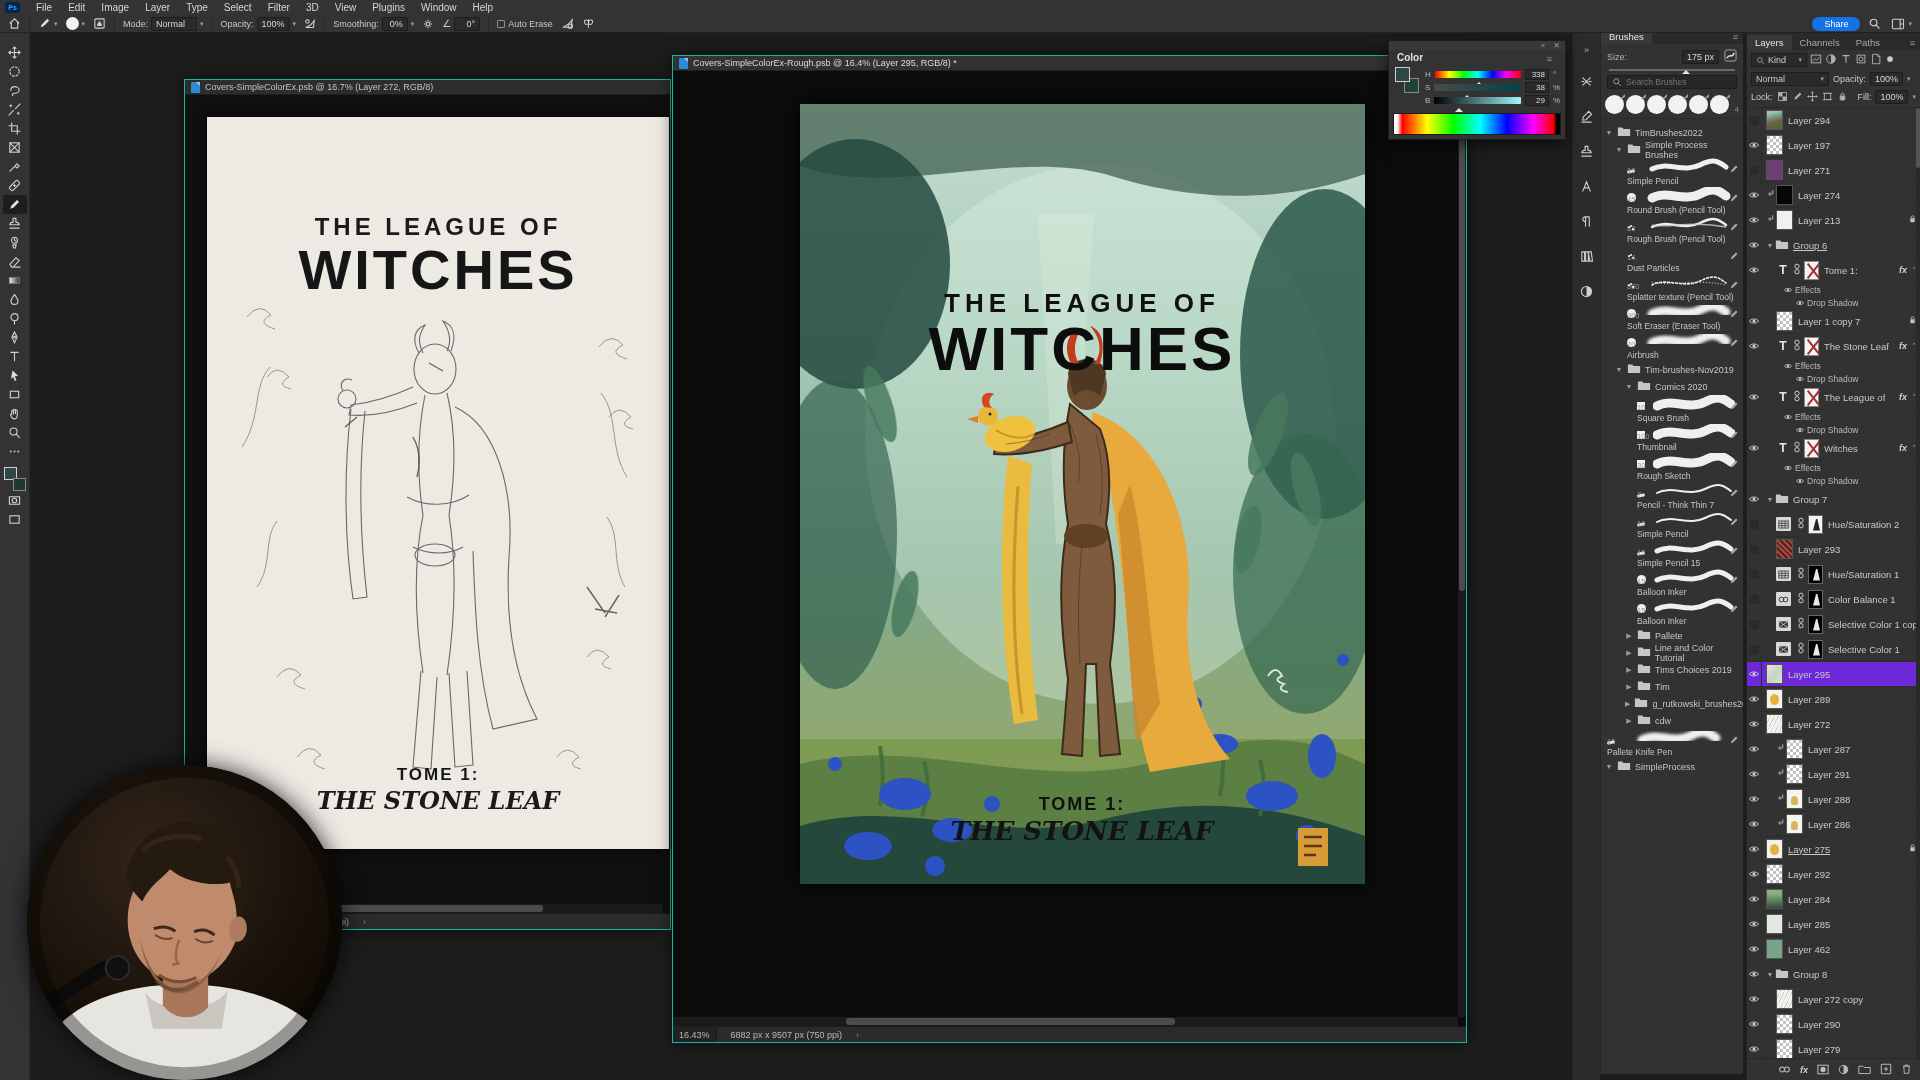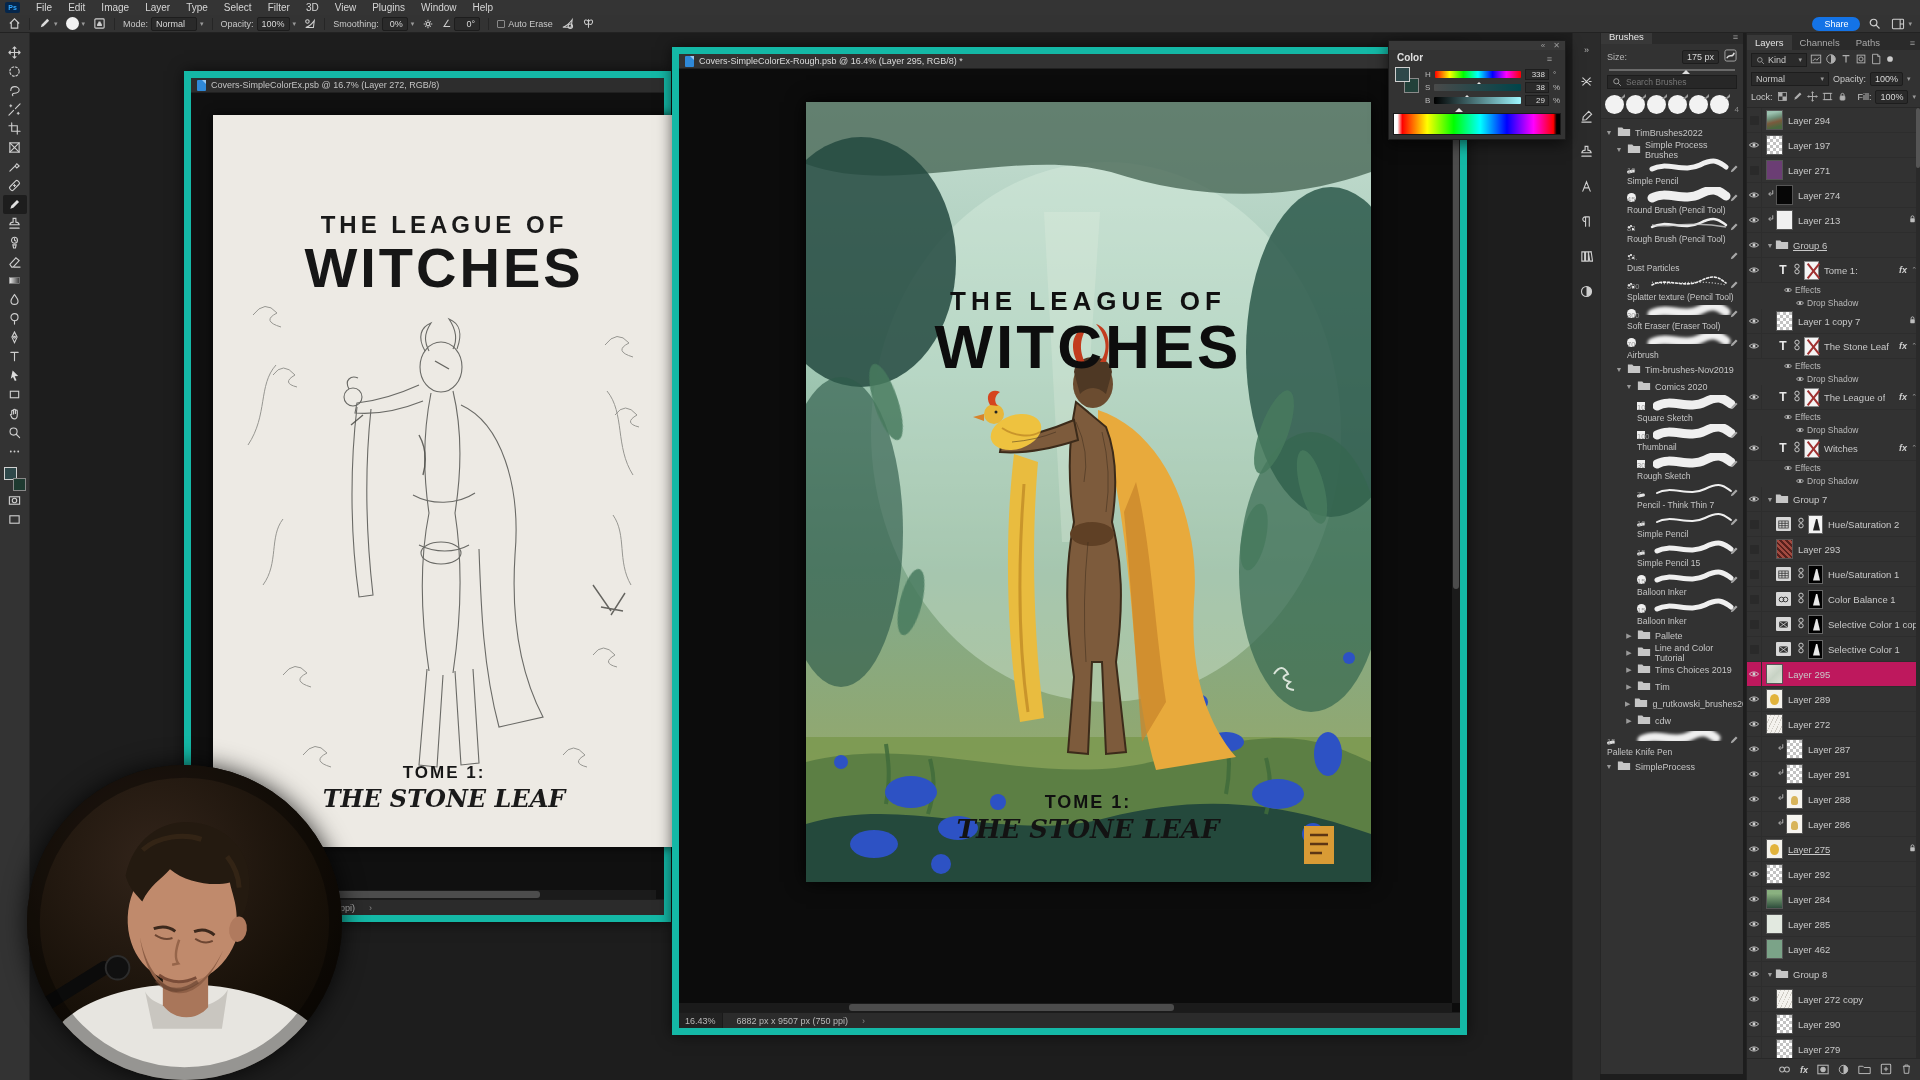--- a/index.html
+++ b/index.html
@@ -23,21 +23,21 @@
   
   #toolbar{left:0;top:33px;width:30px;height:1047px;background:#333333;border-right:1px solid #282828;z-index:20;
     display:flex;flex-direction:column;align-items:center;padding-top:10px;}
   .tool{width:24px;height:19px;display:flex;align-items:center;justify-content:center;border-radius:2px;}
   .tool.sel{background:#1d1d1d;}
   #swatches{position:relative;width:22px;height:24px;margin-top:6px;}
   #fgsw{position:absolute;left:0;top:0;width:13px;height:13px;background:#2e484a;border:1px solid #d0d0d0;}
   #bgsw{position:absolute;right:0;bottom:0;width:13px;height:13px;background:#1e3a30;border:1px solid #888;}
   
   #workarea{left:30px;top:33px;width:1542px;height:1047px;background:#1d1d1d;z-index:1;}
-  .docwin{position:absolute;background:#101010;border:7px solid #14b8a6;box-shadow:0 0 14px rgba(0,0,0,.6);}
+  .docwin{position:absolute;background:#101010;border:1px solid #14b8a6;box-shadow:0 0 14px rgba(0,0,0,.6);margin-top:8px;}
   .titlebar{position:absolute;left:0;top:0;right:0;height:15px;background:#2d2d2d;display:flex;align-items:center;
     border-bottom:1px solid #202020;}
   .dicon{width:9px;height:11px;background:#2f89d8;border-radius:1px;margin:0 5px 0 6px;position:relative;}
   .dicon:after{content:"";position:absolute;right:0;top:0;border:2px solid #9cc9ef;border-left-color:transparent;border-bottom-color:transparent;}
   .dtitle{color:#c4c4c4;font-size:9px;white-space:nowrap;overflow:hidden;}
   .statusbar{position:absolute;left:0;right:0;bottom:0;height:16px;background:#2b2b2b;border-top:1px solid #1c1c1c;
     display:flex;align-items:center;color:#b9b9b9;font-size:9px;gap:14px;}
   .zoombox{background:#222;padding:1px 6px;height:100%;display:flex;align-items:center;border-right:1px solid #1a1a1a;}
   .hscroll{position:absolute;left:0;right:8px;bottom:16px;height:9px;background:#1b1b1b;}
   .hscroll .thumb{position:absolute;top:1px;height:7px;background:#4c4c4c;border-radius:3px;}
@@ -102,21 +102,21 @@
   
   #ly-filterrow{display:flex;align-items:center;gap:3px;padding:3px 4px;font-size:9px;}
   #ly-kind{display:flex;align-items:center;gap:3px;background:#2a2a2a;border:1px solid #1d1d1d;padding:1px 4px;width:56px;}
   .fico{opacity:.85;}
   #ly-blendrow{display:flex;align-items:center;gap:4px;padding:2px 4px;font-size:9px;}
   #ly-blend{background:#2a2a2a;border:1px solid #1d1d1d;padding:1px 4px;width:78px;display:flex;justify-content:space-between;align-items:center;}
   #ly-lockrow{display:flex;align-items:center;gap:4px;padding:2px 4px 3px;font-size:9px;border-bottom:1px solid #282828;}
   #ly-list{position:absolute;left:0;right:0;top:75px;bottom:22px;overflow:hidden;}
   .lrow{height:25px;display:flex;align-items:center;border-bottom:1px solid #2d2d2d;position:relative;font-size:9.5px;}
   .lrow.sub{height:13px;border-bottom:none;font-size:8.5px;color:#b9b9b9;}
-  .lrow.sel{background:#be185d;}
+  .lrow.sel{background:#6d28d9;}
   .eyebox{width:15px;height:100%;display:flex;align-items:center;justify-content:center;border-right:1px solid #2d2d2d;flex:none;}
   .eyeoff{width:9px;height:9px;background:#2a2a2a;border-radius:1px;}
   .lthumb{width:17px;height:20px;border:1px solid #555;flex:none;margin-right:5px;}
   .lname{white-space:nowrap;overflow:hidden;}
   .lname.u{text-decoration:underline;}
   .rright{position:absolute;right:3px;top:0;height:100%;display:flex;align-items:center;gap:4px;}
   .fxlbl{font-style:italic;font-weight:bold;color:#cfcfcf;font-size:9px;}
   .tico{font-weight:bold;color:#e8e8e8;font-size:12px;width:14px;text-align:center;flex:none;}
   .redx{width:15px;height:19px;background:#f4f4f4;border:1px solid #888;position:relative;flex:none;margin-right:5px;}
   .redx:before,.redx:after{content:"";position:absolute;left:-1px;top:8px;width:19px;height:2px;background:#a03030;}
@@ -757,21 +757,21 @@
             <path d="M1 1.5h5L7.5 3H15v8H1z" fill="#c6c6c6"></path>
           </svg></span>
         <span>Comics 2020</span>
       </div>
       <div class="brow-b">
         <span style="position:absolute;left:36px;top:1px"><span style="width:8px;height:8px;background:#f0f0f0;display:inline-block"></span></span>
       <span class="b-size" style="left:36px;top:8px">10</span>
       <span style="position:absolute;left:52px;top:0"><svg width="82" height="16" viewBox="0 0 82 16">
             <path d="M4 11 C 18 3, 36 15, 52 7 S 72 5, 78 9" stroke="#efefef" stroke-width="9" fill="none" stroke-linecap="round"></path>
           </svg></span>
-      <span class="b-name" style="left:36px">Square Sketch</span>
+      <span class="b-name" style="left:36px">Square Brush</span>
       <span class="b-edit"><svg width="10" height="10" viewBox="0 0 14 14">
             <path d="M2.5 11.5l1-3.2 6.2-6.2 2.2 2.2-6.2 6.2z" fill="#a8a8a8"></path>
           </svg></span>
       </div>
       <div class="brow-b">
         <span style="position:absolute;left:36px;top:1px"><span style="width:8px;height:8px;background:#f0f0f0;display:inline-block"></span></span>
       <span class="b-size" style="left:36px;top:8px">100</span>
       <span style="position:absolute;left:52px;top:0"><svg width="82" height="16" viewBox="0 0 82 16">
             <path d="M4 11 C 18 3, 36 15, 52 7 S 72 5, 78 9" stroke="#efefef" stroke-width="9" fill="none" stroke-linecap="round"></path>
           </svg></span>

